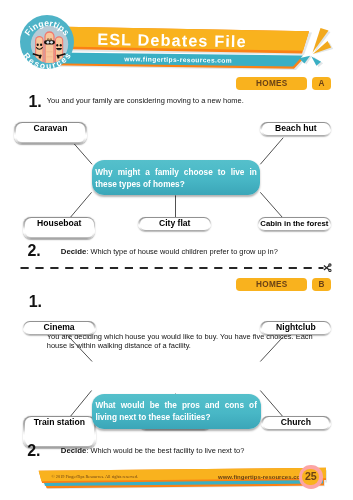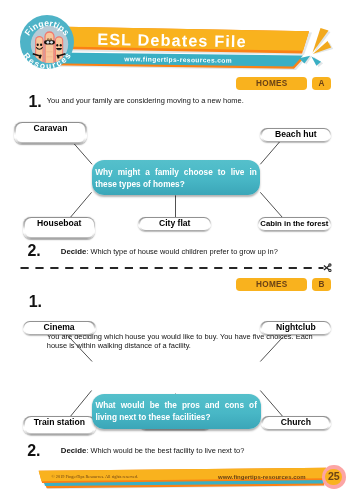--- a/index.html
+++ b/index.html
@@ -55,21 +55,21 @@
 
   
   .cut{position:absolute;left:0px;top:260px;width:353px;height:18px;}
 
   
   .ft-svg{position:absolute;left:0;top:458px;width:353px;height:42px;}
   .ft-copy{position:absolute;left:51.5px;top:473.2px;height:7px;line-height:7px;
      color:#6B4215;font-size:4.32px;font-family:"Liberation Serif",serif;}
   .ft-site{position:absolute;left:218px;top:472.6px;height:8px;line-height:8px;
      color:#6B4215;font-size:6px;font-weight:bold;}
-  .pagenum{position:absolute;left:322px;top:465.2px;width:23.6px;height:23.6px;
+  .pagenum{position:absolute;left:299px;top:465.2px;width:23.6px;height:23.6px;
      border-radius:50%;background:#fca5a5;}
   .pagenum i{position:absolute;left:3.45px;top:3.45px;width:16.7px;height:16.7px;
      border-radius:50%;background:#F9B21E;display:block;}
   .pagenum b{position:absolute;left:0;top:0;width:23.6px;height:23.6px;line-height:23.6px;
      text-align:center;color:#6B4215;font-size:10.6px;font-weight:bold;letter-spacing:-0.2px;}
 </style>
 </head>
 <body>
 
 <div class="page">
@@ -163,21 +163,21 @@
       <path d="M283.2,137.7 L260.3,164.3"></path>
       <path d="M70.0,217.8 L91.6,192.3"></path>
       <path d="M175.5,218.3 L175.5,195.4"></path>
       <path d="M283.2,218.3 L260.3,192.3"></path>
     </g>
   </svg>
 
   <div class="node" style="left:14px;top:121.9px;width:72.9px;height:22px;font-size:8.6px;">
       <span>Caravan</span>
     </div>
-  <div class="node" style="left:260.4px;top:121.9px;width:71.0px;height:14.5px;font-size:8.6px;margin-top:6px;">
+  <div class="node" style="left:260.4px;top:121.9px;width:71.0px;height:14.5px;font-size:8.6px;">
       <span>Beach hut</span>
     </div>
   <div class="node" style="left:23.0px;top:216.8px;width:72.4px;height:22px;font-size:8.6px;">
       <span>Houseboat</span>
     </div>
   <div class="node" style="left:257.5px;top:216.8px;width:73.7px;height:14.5px;font-size:7.75px;">
       <span>Cabin in the forest</span>
     </div>
   <div class="node" style="left:138.1px;top:216.8px;width:73.2px;height:14.5px;font-size:8.6px;">
       <span>City flat</span>
@@ -215,21 +215,21 @@
       <path d="M283.2,417.0 L260.3,390.5"></path>
     </g>
   </svg>
 
   <div class="node" style="left:22.5px;top:320.9px;width:73.2px;height:14.5px;font-size:8.6px;">
       <span>Cinema</span>
     </div>
   <div class="node" style="left:260.4px;top:320.9px;width:71.0px;height:14.5px;font-size:8.6px;">
       <span>Nightclub</span>
     </div>
-  <div class="node" style="left:23.1px;top:415.9px;width:72.6px;height:19px;font-size:8.6px;">
+  <div class="node" style="left:23.1px;top:415.9px;width:72.6px;height:32px;font-size:8.6px;">
       <span>Train station</span>
     </div>
   <div class="node" style="left:139.4px;top:415.9px;width:71.3px;height:14.5px;font-size:8.6px;">
       <span>Gym</span>
     </div>
   <div class="node" style="left:261.1px;top:415.9px;width:69.5px;height:14.5px;font-size:8.6px;">
       <span>Church</span>
     </div>
 
   <div class="center-box" style="left:91.7px;top:357.8px;width:168.9px;height:34.9px;margin-top:36px;">What would be the pros and cons of living next to these facilities?</div>

